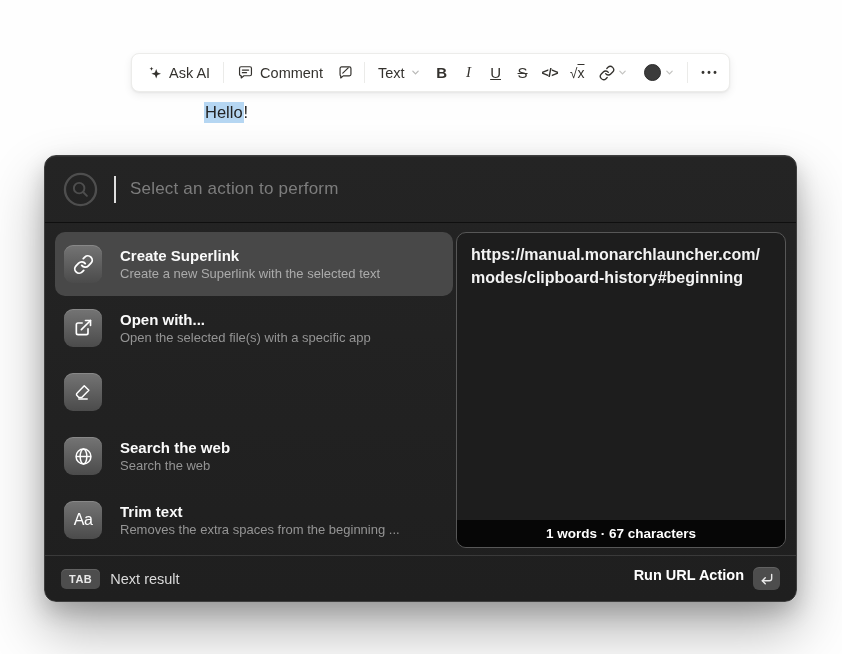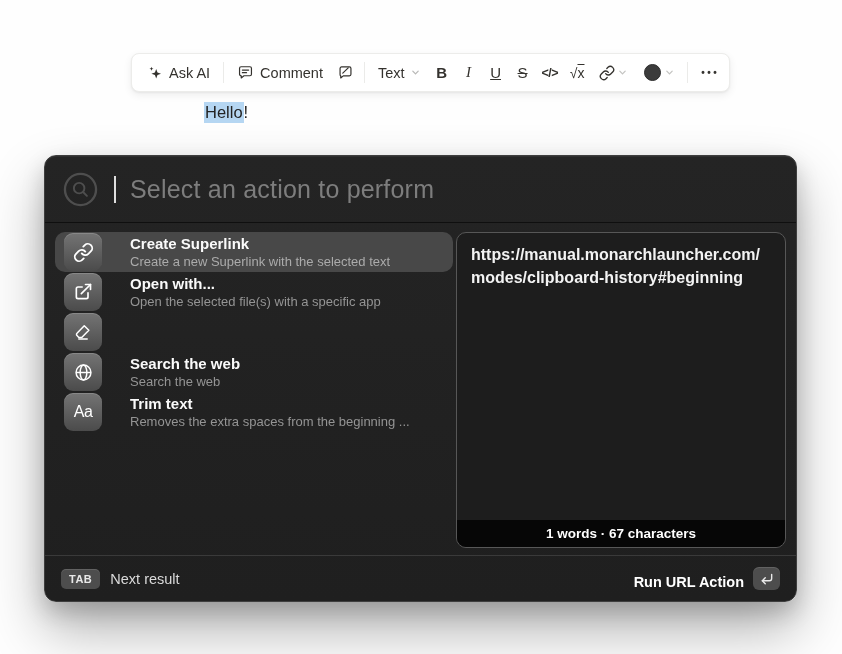--- a/index.html
+++ b/index.html
@@ -47,27 +47,27 @@
     background:linear-gradient(180deg,#242424,#1f1f1f);
     border:1px solid #3e3e3e; border-radius:12px;
     box-shadow:0 28px 55px rgba(0,0,0,.30), 0 10px 22px rgba(0,0,0,.18),
                inset 0 1px 0 rgba(255,255,255,.05);
   }
   .search-row {
     height:67px; display:flex; align-items:center; gap:13px;
     padding:0 18px; border-bottom:1px solid #0f0f0f;
   }
   .caret { width:2px; height:27px; background:#dedede; margin-left:3px; }
-  .search-placeholder { font-size:25px; color:#7d7d7d; letter-spacing:.2px; margin-left:1px; }
+  .search-placeholder { font-size:17px; color:#7d7d7d; letter-spacing:.2px; margin-left:1px; }
 
   .content { display:flex; gap:3px; padding:9px 10px 0 10px; }
   .action-list { flex:1; min-width:0; }
   .action-row {
-    display:flex; align-items:center; gap:28px;
-    height:40px; padding:7px 9px; border-radius:10px;
+    display:flex; align-items:center; gap:18px;
+    height:64px; padding:7px 9px; border-radius:10px;
   }
   .action-row.selected { background:#484848; }
   .action-icon {
     width:38px; height:38px; flex:none; border-radius:9px;
     background:linear-gradient(180deg,#747474,#4b4b4b);
     display:flex; align-items:center; justify-content:center;
     box-shadow: inset 0 1px 0 rgba(255,255,255,.15);
   }
   .aa { font-weight:400; font-size:16px; color:#fff; letter-spacing:-0.5px; }
   .action-texts { min-width:0; }
@@ -98,21 +98,21 @@
     border-top:1px solid #3a3a3a; border-radius:0 0 12px 12px;
     display:flex; align-items:center; padding:0 16px;
   }
   .key-badge {
     background:#4d4d4d; color:#e8e8e8; border-radius:5px;
     font-size:11px; font-weight:700; letter-spacing:.5px;
     padding:4px 8px; box-shadow: inset 0 1px 0 rgba(255,255,255,.12);
   }
   .footer-hint-label { margin-left:10px; font-size:14.5px; color:#dadada; }
   .footer-spacer { flex:1; }
-  .run-action { display:flex; align-items:flex-end; gap:9px; font-size:14.5px; font-weight:700; color:#ffffff; }
+  .run-action { display:flex; align-items:flex-start; gap:9px; font-size:14.5px; font-weight:700; color:#ffffff; }
   .return-badge {
     background:#4d4d4d; width:27px; height:23px; border-radius:6px;
     display:flex; align-items:center; justify-content:center;
     box-shadow: inset 0 1px 0 rgba(255,255,255,.12);
   }
 </style>
 </head>
 <body>
 
 <div class="toolbar">

